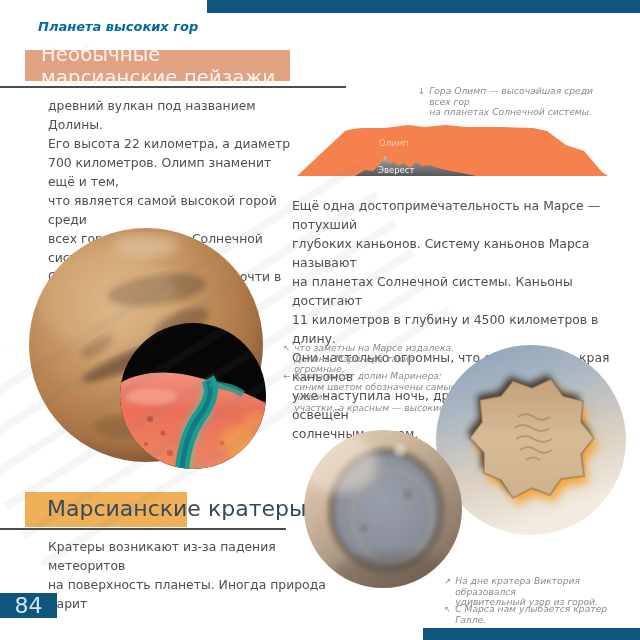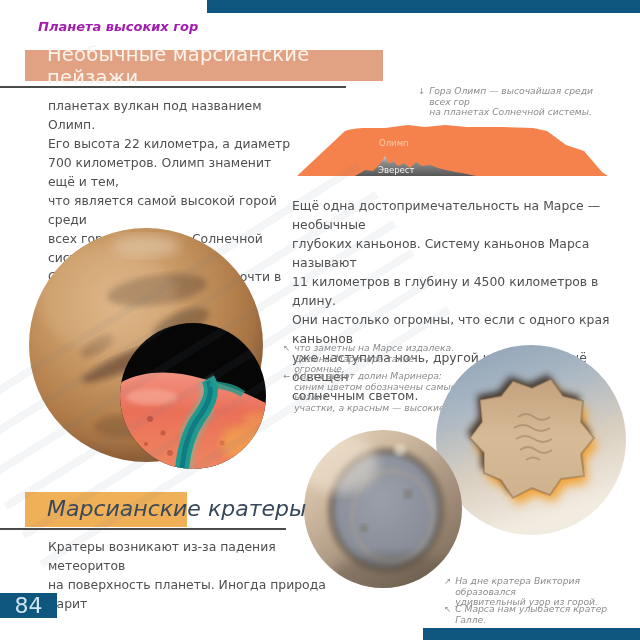--- a/index.html
+++ b/index.html
@@ -1,26 +1,26 @@
 <!DOCTYPE html>
 <html><head>
 <meta charset="utf-8">
 <style>
   html,body{margin:0;padding:0;background:#ffffff;}
   .page{position:relative;width:640px;height:640px;background:#ffffff;overflow:hidden;
         font-family:"DejaVu Sans",sans-serif;color:#4f4f4f;}
   .abs{position:absolute;}
   .top-bar{left:207px;top:0;width:433px;height:13px;background:#0f567f;}
-  .kicker{left:38px;top:19px;font-size:13px;font-style:italic;font-weight:bold;color:#a21caf;}
-  .h1-bar{left:25px;top:50px;width:358px;height:31px;background:#e1a284;
-          display:flex;align-items:center;padding-left:22px;box-sizing:border-box;}
+  .kicker{left:38px;top:19px;font-size:13px;font-style:italic;font-weight:bold;color:#0369a1;}
+  .h1-bar{left:25px;top:50px;width:265px;height:31px;background:#e1a284;
+          display:flex;align-items:center;padding-left:16px;box-sizing:border-box;}
   .h1-bar span{color:#fdf3ec;font-size:19.5px;letter-spacing:.2px;}
   .h1-rule{left:0;top:86px;width:346px;height:2px;background:#4b4b4b;}
   .h2-block{left:25px;top:492px;width:162px;height:35px;background:#f0b057;}
-  .h2-text{left:47px;top:496px;font-size:22px;color:#37485a;font-style:italic;}
+  .h2-text{left:47px;top:496px;font-size:22px;color:#37485a;}
   .h2-rule{left:0;top:528px;width:286px;height:2px;background:#4b4b4b;}
   .para{font-size:12.4px;line-height:19px;color:#4f4f4f;}
   .p1{left:48px;top:96px;width:250px;}
   .p2{left:292px;top:196px;width:335px;}
   .p3{left:48px;top:537px;width:290px;}
   .caption{display:flex;gap:4px;font-size:9.2px;line-height:10.5px;font-style:italic;color:#8c8c8c;}
   .caption .arr{font-style:normal;font-size:8.5px;line-height:10.5px;flex:0 0 auto;}
   .cap-olympus{left:418px;top:86px;width:195px;}
   .cap-valles1{left:283px;top:343px;width:175px;}
   .cap-valles2{left:283px;top:371px;width:180px;}
@@ -43,21 +43,21 @@
   <div class="abs top-bar"></div>
 
   <div class="abs kicker">Планета высоких гор</div>
 
   <div class="abs h1-bar">
     <span>Необычные марсианские пейзажи</span>
   </div>
   <div class="abs h1-rule"></div>
 
   <div class="abs para p1">
-      <div>планетах вулкан под названием Олимп.</div>
+      <div>древний вулкан под названием Долины.</div>
       <div>Его высота 22 километра, а диаметр</div>
       <div>700 километров. Олимп знаменит ещё и тем,</div>
       <div>что является самой высокой горой среди</div>
       <div>всех гор на планетах Солнечной системы.</div>
       <div>Он выше земного Эвереста почти в три</div>
       <div>раза.</div>
     </div>
 
   <div class="abs caption cap-olympus">
     <span class="arr">↓</span>
@@ -75,22 +75,23 @@
           <stop offset="1" stop-color="#565656"></stop>
       </linearGradient>
     </defs>
     <path d="M2,58 L50,13 C60,9 75,10 90,10 L113,7 L130,9 L150,7 L172,9 L205,9 L238,10 L252,13 L271,27 L289,33 L307,54 L313,58 Z" fill="#f5824d"></path>
     <path d="M60,58 L70,52 L78,53 L85,46 L90,38 L94,46 L98,43 L103,48 L109,45 L115,50 L121,44 L127,48 L135,47 L143,50 L151,52 L161,54 L172,56 L181,58 Z" fill="url(#gEv)"></path>
     <text x="84" y="28" font-size="8.5" fill="#fbc9a8" font-family="DejaVu Sans, sans-serif">Олимп</text>
     <text x="83" y="55" font-size="8.5" fill="#f4f4f4" font-family="DejaVu Sans, sans-serif">Эверест</text>
   </svg>
 
   <div class="abs para p2">
-      <div>Ещё одна достопримечательность на Марсе — необычные</div>
+      <div>Ещё одна достопримечательность на Марсе — потухший</div>
       <div>глубоких каньонов. Систему каньонов Марса называют</div>
+      <div>на планетах Солнечной системы. Каньоны достигают</div>
       <div>11 километров в глубину и 4500 километров в длину.</div>
       <div>Они настолько огромны, что если с одного края каньонов</div>
       <div>уже наступила ночь, другой край будет ещё освещён</div>
       <div>солнечным светом.</div>
     </div>
 
   <svg class="fig" style="left:29px;top:228px;" width="234" height="234" viewBox="0 0 234 234">
     <defs>
       <radialGradient id="gMars" cx="0.38" cy="0.32" r="0.8">
         <stop offset="0" stop-color="#dcb285"></stop>

